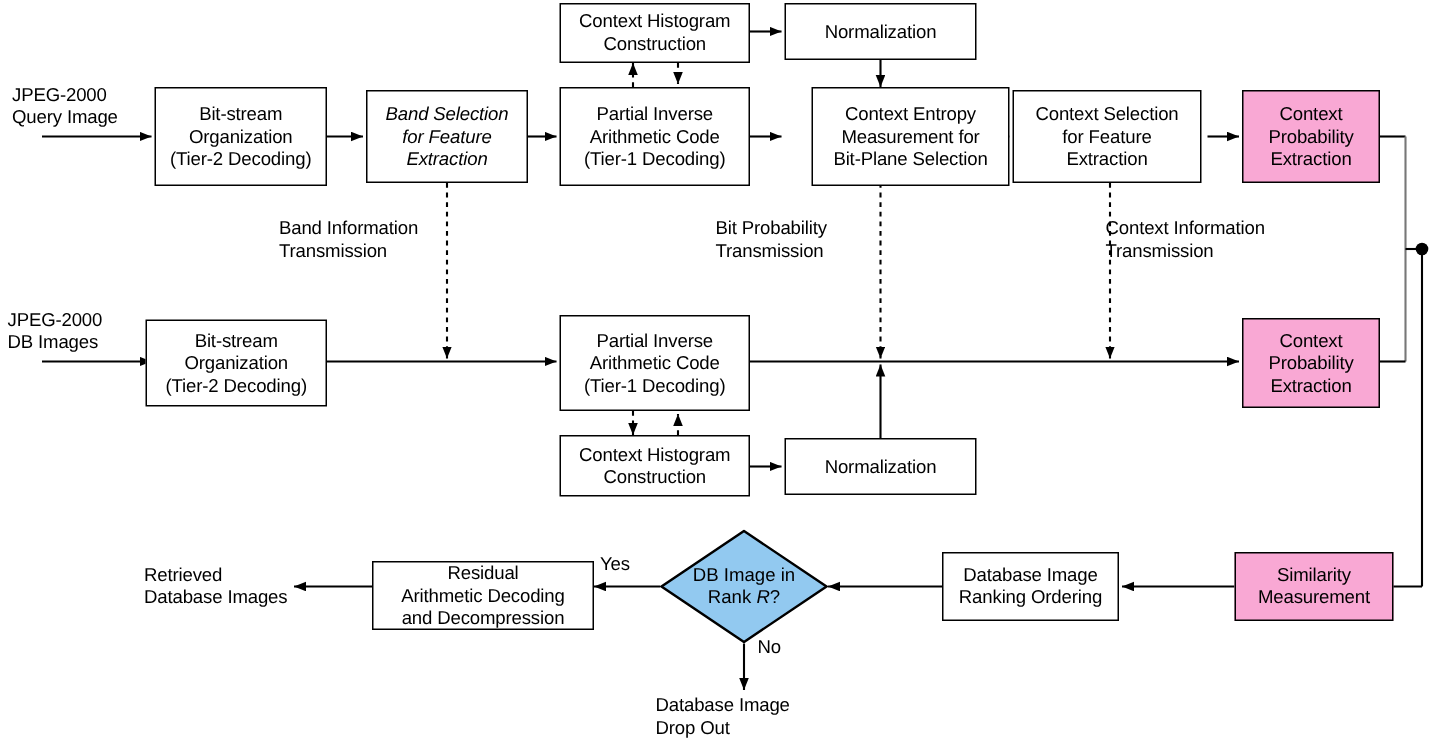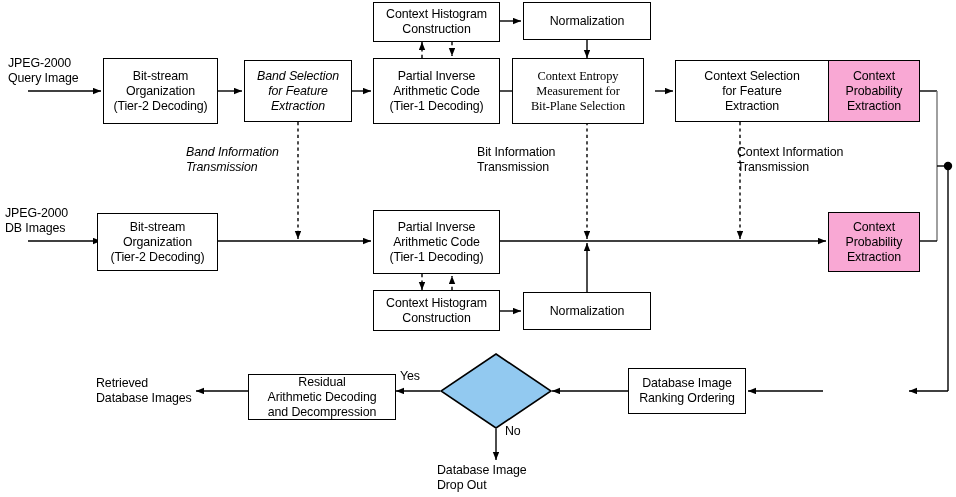--- a/index.html
+++ b/index.html
@@ -147,27 +147,27 @@
 for Feature
 Extraction</span>
   </div>
 
   <div class="node" style="left:373px;top:58px;width:127px;height:66px;">
     <span class="txt">Partial Inverse
 Arithmetic Code
 (Tier-1 Decoding)</span>
   </div>
 
-  <div class="node" style="left:512px;top:58px;width:132px;height:66px;font-family:Liberation Serif, serif;">
+  <div class="node" style="left:541px;top:58px;width:132px;height:66px;">
     <span class="txt">Context Entropy
 Measurement for
 Bit-Plane Selection</span>
   </div>
 
-  <div class="node" style="left:675px;top:60px;width:154px;height:62px;">
+  <div class="node" style="left:675px;top:60px;width:126px;height:62px;">
     <span class="txt">Context Selection
 for Feature
 Extraction</span>
   </div>
 
   <div class="node blue" style="left:828px;top:60px;width:92px;height:62px;">
     <span class="txt">Context
 Probability
 Extraction</span>
   </div>
@@ -201,46 +201,51 @@
 
   <div class="node" style="left:373px;top:290px;width:127px;height:41px;">
     <span class="txt">Context Histogram
 Construction</span>
   </div>
 
   <div class="node" style="left:523px;top:292px;width:128px;height:38px;">
     <span class="txt">Normalization</span>
   </div>
 
+  <div class="node blue" style="left:823px;top:368px;width:106px;height:46px;">
+    <span class="txt">Similarity
+Measurement</span>
+  </div>
 
   <div class="node" style="left:628px;top:368px;width:118px;height:46px;">
     <span class="txt">Database Image
 Ranking Ordering</span>
   </div>
 
   <div class="diamond" style="left:440px;top:353px;width:112px;height:76px;">
     <svg class="shape" viewBox="0 0 112 76" preserveAspectRatio="none">
       <polygon points="56,1 111,38 56,75 1,38" fill="#92c9f0" stroke="#000" stroke-width="1.6"></polygon>
     </svg>
+    <span class="dtxt"><span>DB Image in</span><br><span>Rank </span><span class="italic-r">R</span><span>?</span></span>
   </div>
 
   <div class="node" style="left:248px;top:374px;width:148px;height:46px;">
     <span class="txt">Residual
 Arithmetic Decoding
 and Decompression</span>
   </div>
 
   <div class="freetext" style="left:8px;top:56px;width:90px;">JPEG-2000
 Query Image</div>
   <div class="freetext" style="left:5px;top:206px;width:92px;">JPEG-2000
 DB Images</div>
 
-  <div class="freetext" style="left:186px;top:145px;width:112px;font-style:italic;">Band Information
+  <div class="freetext" style="left:186px;top:145px;width:112px;">Band Information
 Transmission</div>
-  <div class="freetext" style="left:477px;top:145px;width:106px;">Bit Information
+  <div class="freetext" style="left:477px;top:145px;width:106px;">Bit Probability
 Transmission</div>
   <div class="freetext" style="left:737px;top:145px;width:132px;">Context Information
 Transmission</div>
 
   <div class="freetext" style="left:400px;top:369px;width:42px;">Yes</div>
   <div class="freetext" style="left:505px;top:424px;width:32px;text-align:left;">No</div>
 
   <div class="freetext" style="left:96px;top:376px;width:104px;">Retrieved
 Database Images</div>
   <div class="freetext" style="left:437px;top:463px;width:118px;">Database Image

